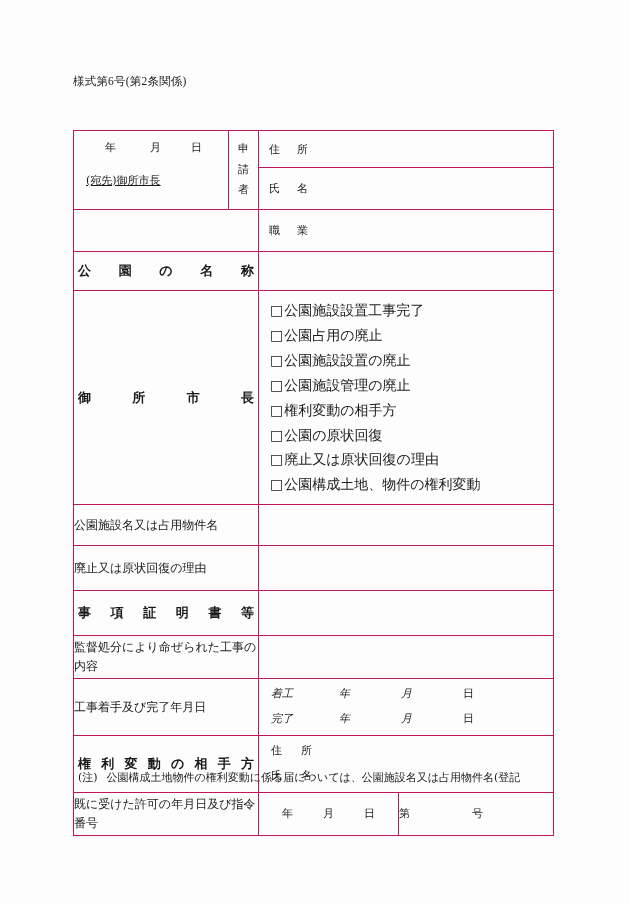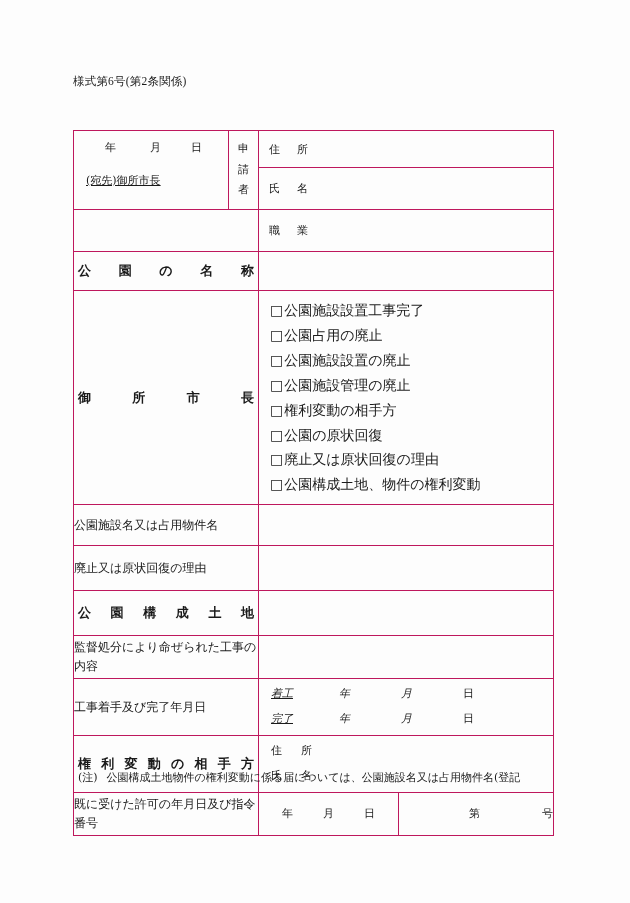--- a/index.html
+++ b/index.html
@@ -117,42 +117,42 @@
     padding: 6px 9px;
     line-height: 1.6;
     font-size: 12px;
   }
   .dates-block {
     padding: 6px 0 6px 12px;
     font-size: 11px;
     line-height: 1.72;
     white-space: nowrap;
   }
-  .dcol-a { display:inline-block; width: 68px; text-decoration: underline; }
+  .dcol-a { display:inline-block; width: 68px; }
   .dcol-b { display:inline-block; width: 62px; }
   .dcol-c { display:inline-block; width: 62px; }
   .partner-block {
     padding: 6px 0 6px 12px;
     font-size: 11px;
     line-height: 1.72;
     white-space: nowrap;
   }
   .partner-block span { letter-spacing: 4px; }
   .permit-date {
     text-align: center;
     font-size: 11px;
     white-space: nowrap;
     padding: 6px 0;
   }
   .pgap { display:inline-block; width: 30px; }
   .permit-no {
     font-size: 11px;
     white-space: nowrap;
     padding: 6px 0;
-    text-align: right;
+    text-align: left;
   }
   .ngap { display:inline-block; width: 62px; }
   .note {
     position: absolute;
     left: 78px;
     top: 768px;
     width: 490px;
     font-size: 11px;
     line-height: 1.75;
   }
@@ -235,21 +235,21 @@
         <td colspan="2" class="cell-pad"></td>
       </tr>
 
       <tr>
         <td colspan="2" class="two-line" style="height:44px">廃止又は原状回復の理由</td>
         <td colspan="2" class="cell-pad"></td>
       </tr>
 
       <tr>
         <td colspan="2" class="lbl" style="height:44px">
-          <span class="lbl-spread">公園構成土地</span>
+          <span class="lbl-spread">事項証明書等</span>
         </td>
         <td colspan="2" class="cell-pad"></td>
       </tr>
 
       <tr>
         <td colspan="2" class="two-line" style="height:42px">監督処分により命ぜられた工事の内容</td>
         <td colspan="2" class="cell-pad"></td>
       </tr>
 
       <tr>

